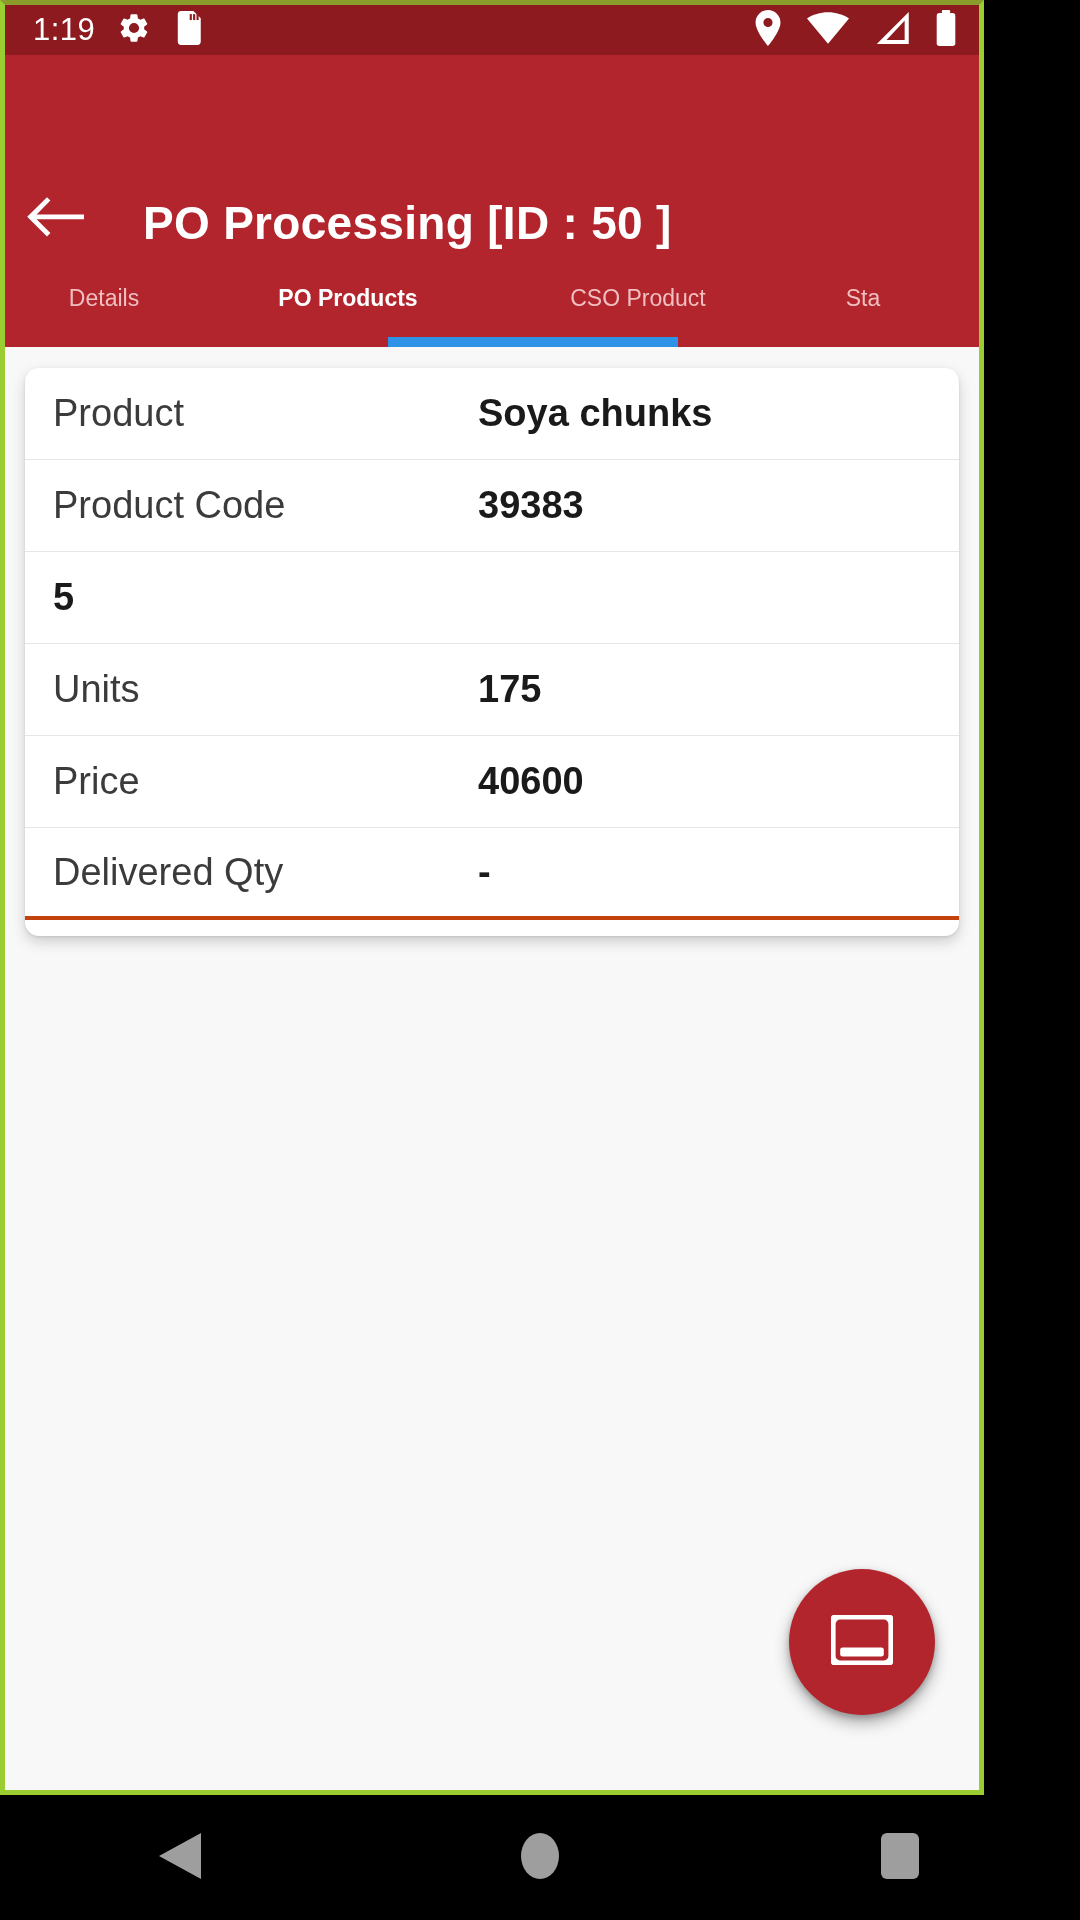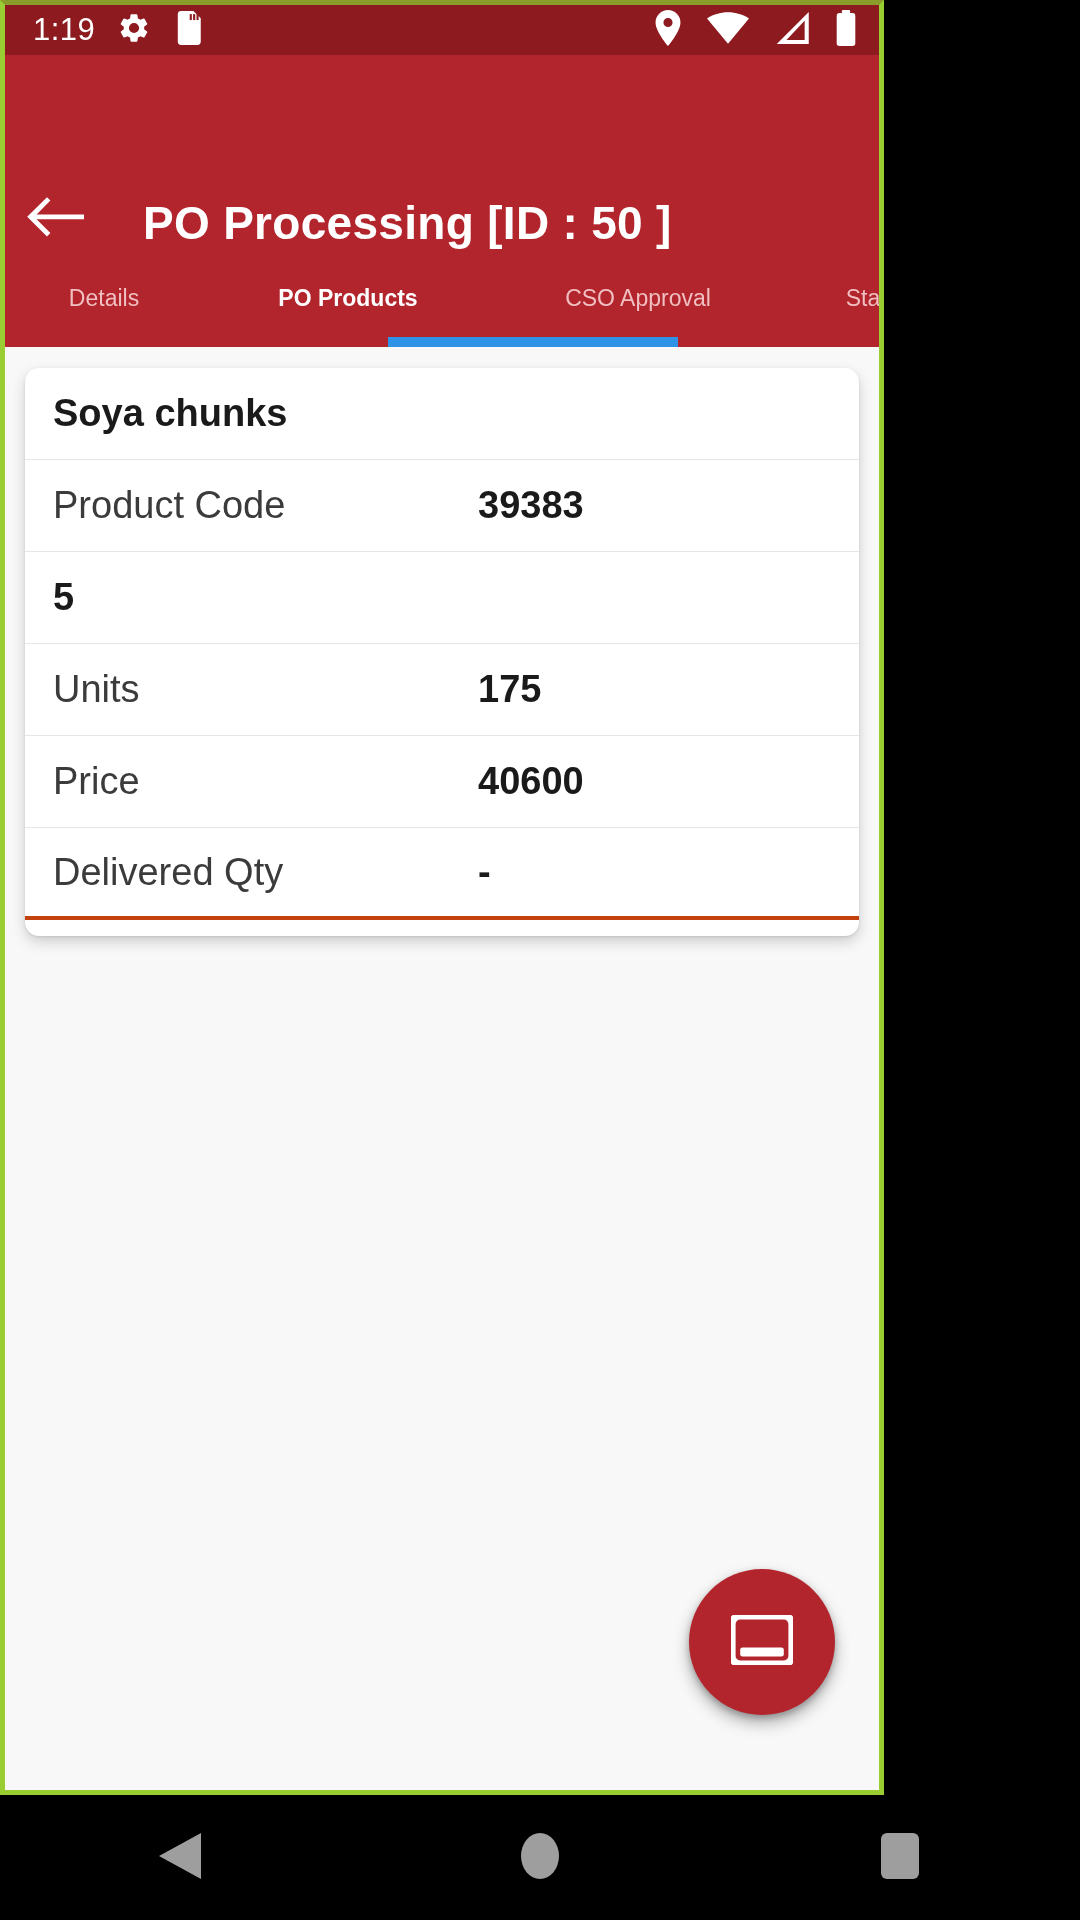--- a/index.html
+++ b/index.html
@@ -14,21 +14,21 @@
   #device {
     position:relative;
     width:1080px; height:1920px;
     background:#000;
   }
 
   
   #app-window {
     position:absolute;
     left:0; top:0;
-    width:884px; height:1795px;
+    width:984px; height:1795px;
     border-left:5px solid #9ACD32;
     border-right:5px solid #9ACD32;
     border-top:5px solid #8a9c2a;
     border-bottom:5px solid #9ACD32;
     background:#7dd3fc;
     overflow:hidden;
   }
 
   
   #status-bar {
@@ -236,29 +236,30 @@
               <path fill="#ffffff" d="M10.5 0.6L12.2 2.3 5.3 9.2H29v2.4H5.3l6.9 6.9-1.7 1.7L0.6 10.4 10.5 0.6z"></path>
             </svg>
         </span>
       </div>
       <div id="app-title">PO Processing  [ID : 50 ]</div>
     </div>
 
     <div id="tab-bar">
       <div class="tab" id="tab-details">Details</div>
       <div class="tab active" id="tab-products">PO Products</div>
-      <div class="tab" id="tab-cso">CSO Approval</div>
+      <div class="tab" id="tab-cso">CSO Product</div>
       <div class="tab" id="tab-status">Sta</div>
       <div id="tab-indicator"></div>
     </div>
 
     <div id="content">
 
       <div id="product-card">
         <div class="card-row">
+          <div class="row-label">Product</div>
           <div class="row-value">Soya chunks</div>
         </div>
         <div class="card-row">
           <div class="row-label">Product Code</div>
           <div class="row-value">39383</div>
         </div>
         <div class="card-row">
           <div class="row-value">5</div>
         </div>
         <div class="card-row">

